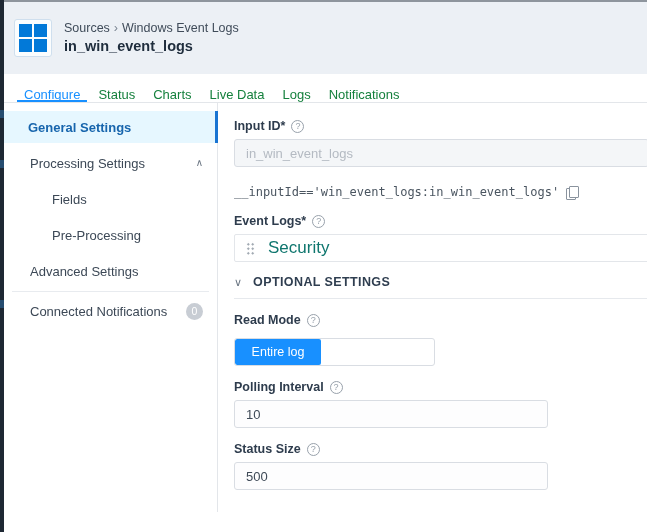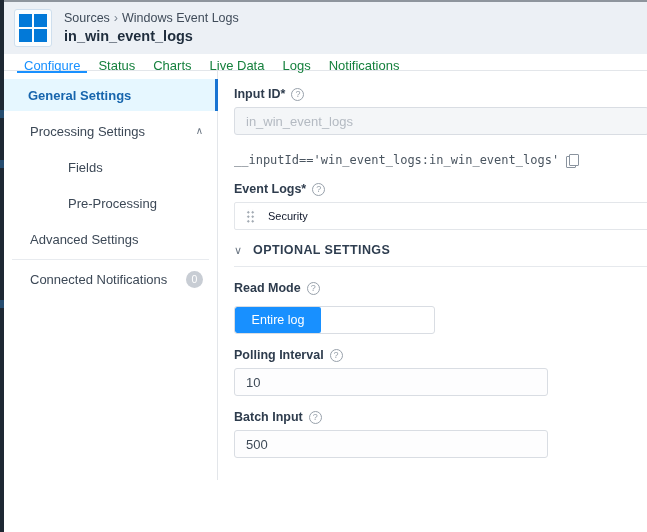--- a/index.html
+++ b/index.html
@@ -8,44 +8,44 @@
 
   .screen { position:relative; width:647px; height:532px; background:#fff; overflow:hidden; }
 
   
   .page-edge { position:absolute; left:0; top:0; width:4px; height:532px; background:#1e2833; }
   .page-edge .frag { position:absolute; left:0; width:4px; height:8px; background:#2d6ca3; opacity:.55; }
 
   .panel { position:absolute; left:4px; top:0; right:0; bottom:0; background:#fff; border-top:2px solid #8e959d; }
 
   
-  .header { height:52px; background:#ecf0f5; display:flex; align-items:center; padding-left:10px; }
+  .header { height:72px; background:#ecf0f5; display:flex; align-items:center; padding-left:10px; }
   .logo-box { width:38px; height:38px; background:#fbfdfe; border:1px solid #cfdfee; border-radius:3px;
               display:grid; grid-template-columns:13px 13px; grid-template-rows:13px 13px; gap:2px;
               align-content:center; justify-content:center; }
   .logo-box .sq { background:#0279d8; }
   .header-text { margin-left:12px; display:flex; flex-direction:column; justify-content:center; }
   .breadcrumb { font-size:12.5px; color:#3f4b59; line-height:15px; }
   .breadcrumb .sep { color:#7b8592; margin:0 4px; }
   .panel-title { font-size:14.5px; font-weight:bold; color:#1f2d3d; line-height:18px; margin-top:1px; }
 
   
-  .tabbar { height:17px; display:flex; align-items:center; padding-left:11px; border-bottom:1px solid #e3e6ea; background:#fff; }
+  .tabbar { height:29px; display:flex; align-items:flex-end; padding-left:11px; border-bottom:1px solid #e3e6ea; background:#fff; }
   .tab { font-size:13px; color:#15803d; padding:6px 9px 0 9px; position:relative; cursor:pointer; white-space:nowrap; }
   .tab.active { color:#1890ff; }
   .tab.active::after { content:""; position:absolute; left:2px; right:2px; bottom:0; height:2px; background:#1890ff; }
 
   
   .body { display:flex; height:409px; }
 
   .sidebar { width:214px; flex:0 0 214px; border-right:1px solid #e3e6ea; padding-top:8px; position:relative; }
   .side-item { height:32px; margin-bottom:4px; display:flex; align-items:center; padding-left:26px; padding-right:14px;
                font-size:13px; color:#3c4856; cursor:pointer; }
   .side-item.active { background:#e6f7ff; color:#1765ad; font-weight:bold; padding-left:24px; }
-  .side-item.sub { padding-left:64px; }
+  .side-item.sub { padding-left:48px; }
   .side-item .grow { flex:1; }
   .side-divider { height:1px; background:#e8ebef; margin:2px 8px 3px 8px; }
   .active-bar { position:absolute; right:-1px; top:8px; width:3px; height:32px; background:#1974d2; }
   .badge { min-width:17px; height:17px; border-radius:9px; background:#c8cdd4; color:#fff; font-size:10.5px;
            display:flex; align-items:center; justify-content:center; padding:0 4px; }
   .chev { color:#6b7683; font-size:10px; line-height:1; }
 
   
   .content { flex:1; padding:14px 0 0 16px; overflow:hidden; }
   .fld-label { display:flex; align-items:center; font-size:12.5px; font-weight:bold; color:#2e3c4d; height:18px; margin-bottom:4px; }
@@ -61,21 +61,21 @@
   .expr { font-family:"DejaVu Sans Mono", monospace; font-size:12px; color:#4a5560; }
   .copy-icon { position:relative; width:11px; height:13px; margin-left:7px; cursor:pointer; }
   .copy-icon::before { content:""; position:absolute; left:0; top:2px; width:8px; height:10px; border:1px solid #8a939e; border-radius:1px; background:#fff; }
   .copy-icon::after { content:""; position:absolute; left:3px; top:0; width:8px; height:10px; border:1px solid #8a939e; border-radius:1px; background:#fff; }
 
   .drag-row { margin-top:2px; height:28px; border:1px solid #e3e6ea; border-radius:2px; background:#fff;
               display:flex; align-items:center; width:calc(100% + 2px); }
   .drag-handle { width:9px; height:15px; margin:0 0 0 11px; cursor:grab;
                  background-image:radial-gradient(circle, #9aa2ac 1.1px, transparent 1.2px);
                  background-size:4.5px 4.5px; background-position:0 1px; }
-  .drag-row .entry { font-size:11px; color:#0f172a; margin-left:13px; }
+  .drag-row .entry { font-size:17px; color:#0f766e; margin-left:13px; }
 
   .btn { display:inline-block; margin-top:8px; padding:4px 10px 5px 10px; font-size:12.5px; color:#3e4a57;
          background:#fff; border:1px solid #c9ced6; border-radius:3px; cursor:pointer; font-family:"Liberation Sans",sans-serif; }
 
   .section-head { display:flex; align-items:center; margin-top:11px; height:18px; cursor:pointer; }
   .section-head .chev2 { color:#6b7683; font-size:11px; margin-right:11px; }
   .section-head .sec-label { font-size:12.5px; font-weight:bold; color:#2f3e50; letter-spacing:.4px; }
   .section-rule { height:1px; background:#e6e9ed; margin-top:7px; width:calc(100% + 2px); }
 
   .toggle-group { display:flex; margin-top:9px; width:201px; height:28px; border:1px solid #d9dde3; border-radius:3px; overflow:hidden; background:#fff; }
@@ -190,21 +190,21 @@
           <div class="toggle-opt first selected">Entire log</div>
         </div>
 
         <div class="fld-label mt12">
           <span>Polling Interval</span>
           <span class="help">?</span>
         </div>
         <input class="txt-input half" value="10" style="">
 
         <div class="fld-label mt12">
-          <span>Batch Input</span>
+          <span>Status Size</span>
           <span class="help">?</span>
         </div>
         <input class="txt-input half" value="500" style="">
 
         
         
 
       </div>
     </div>
   </div>

